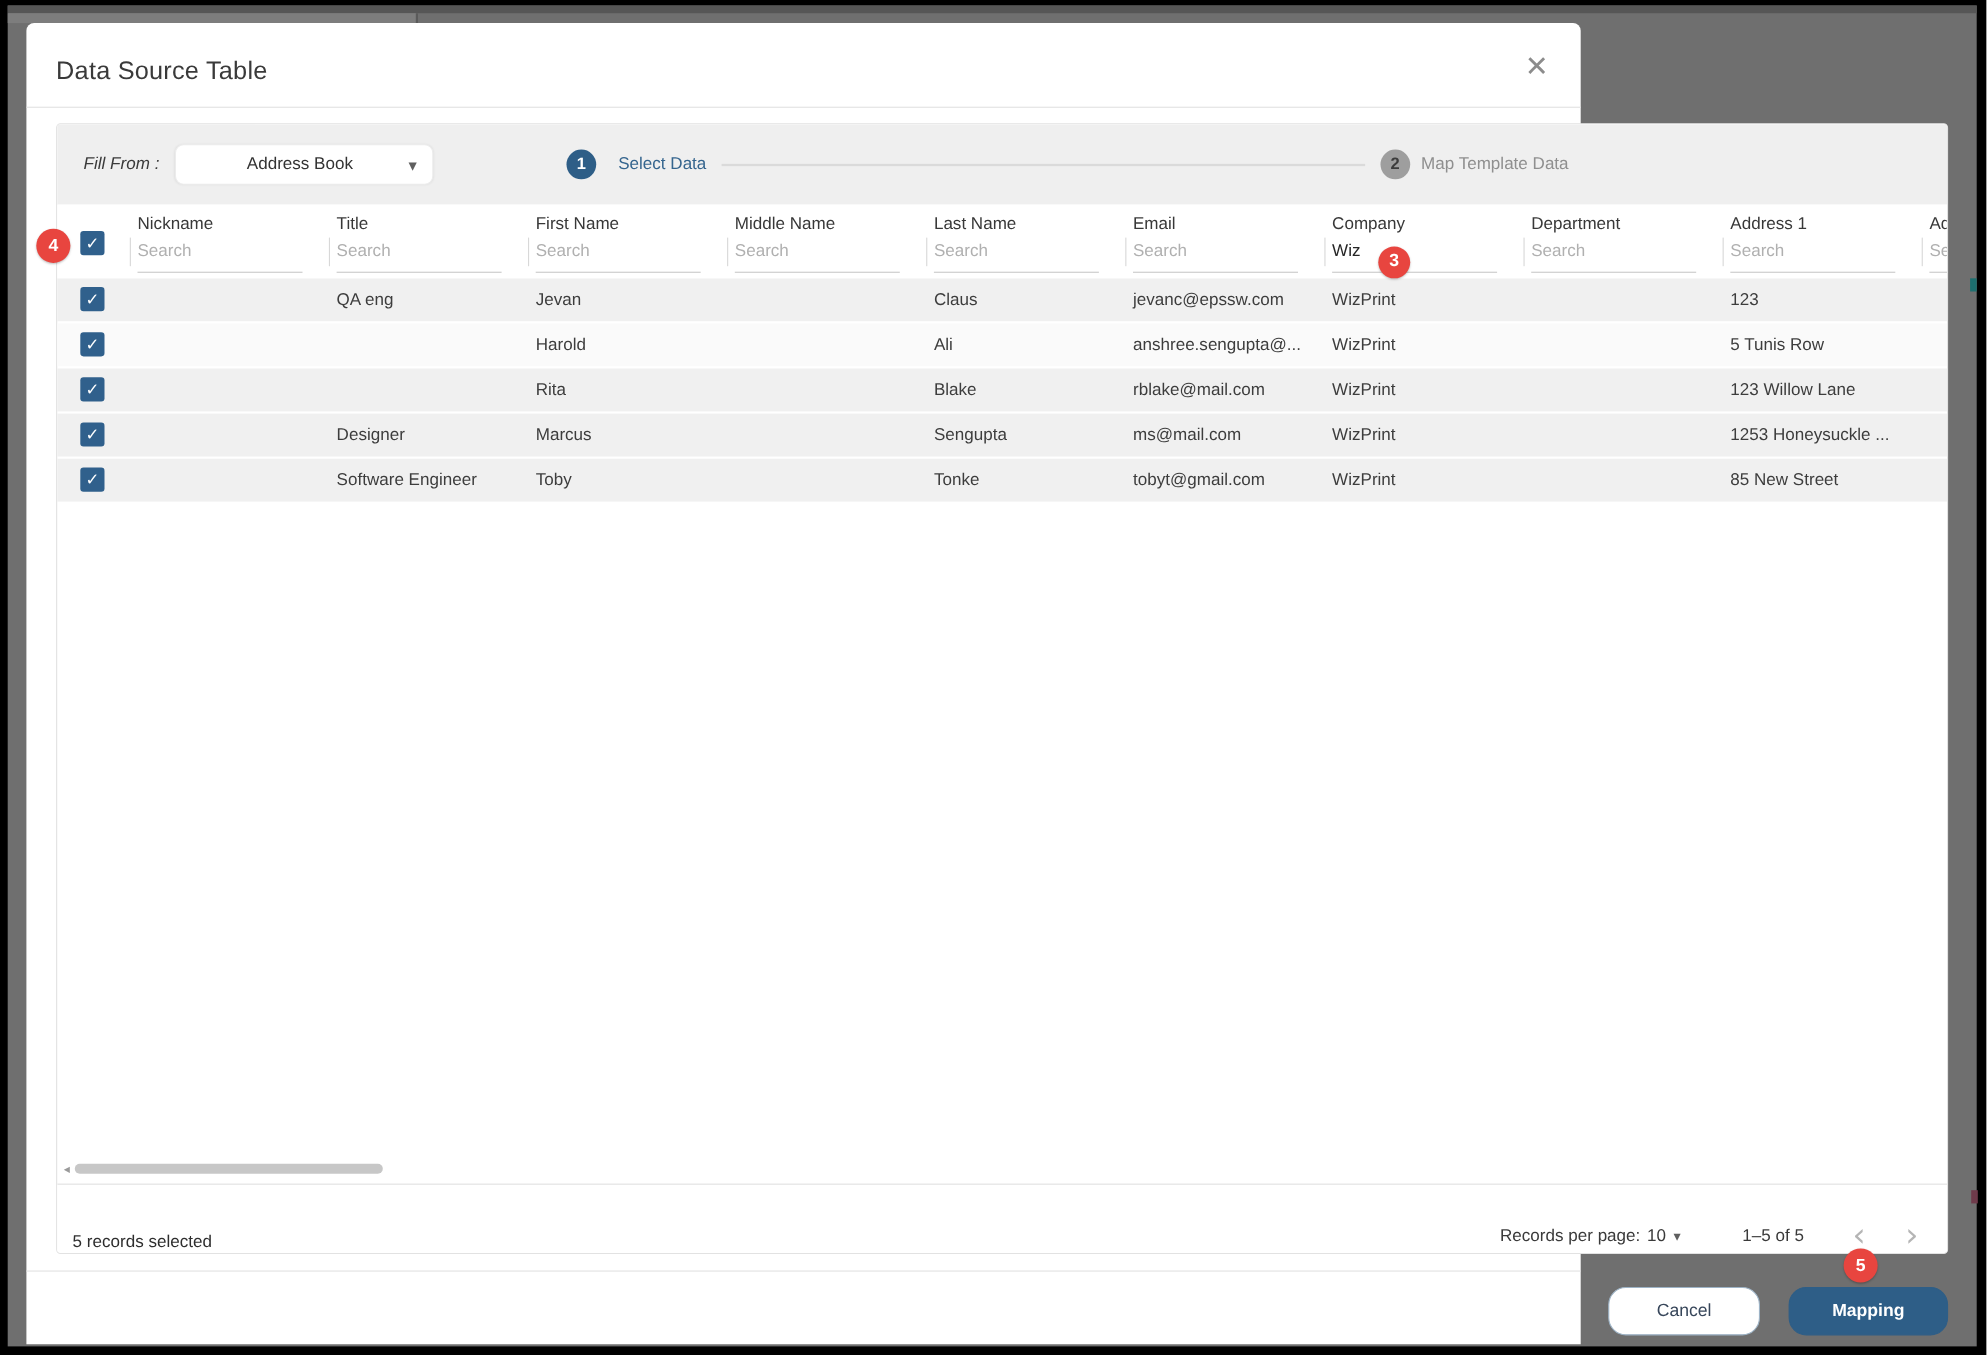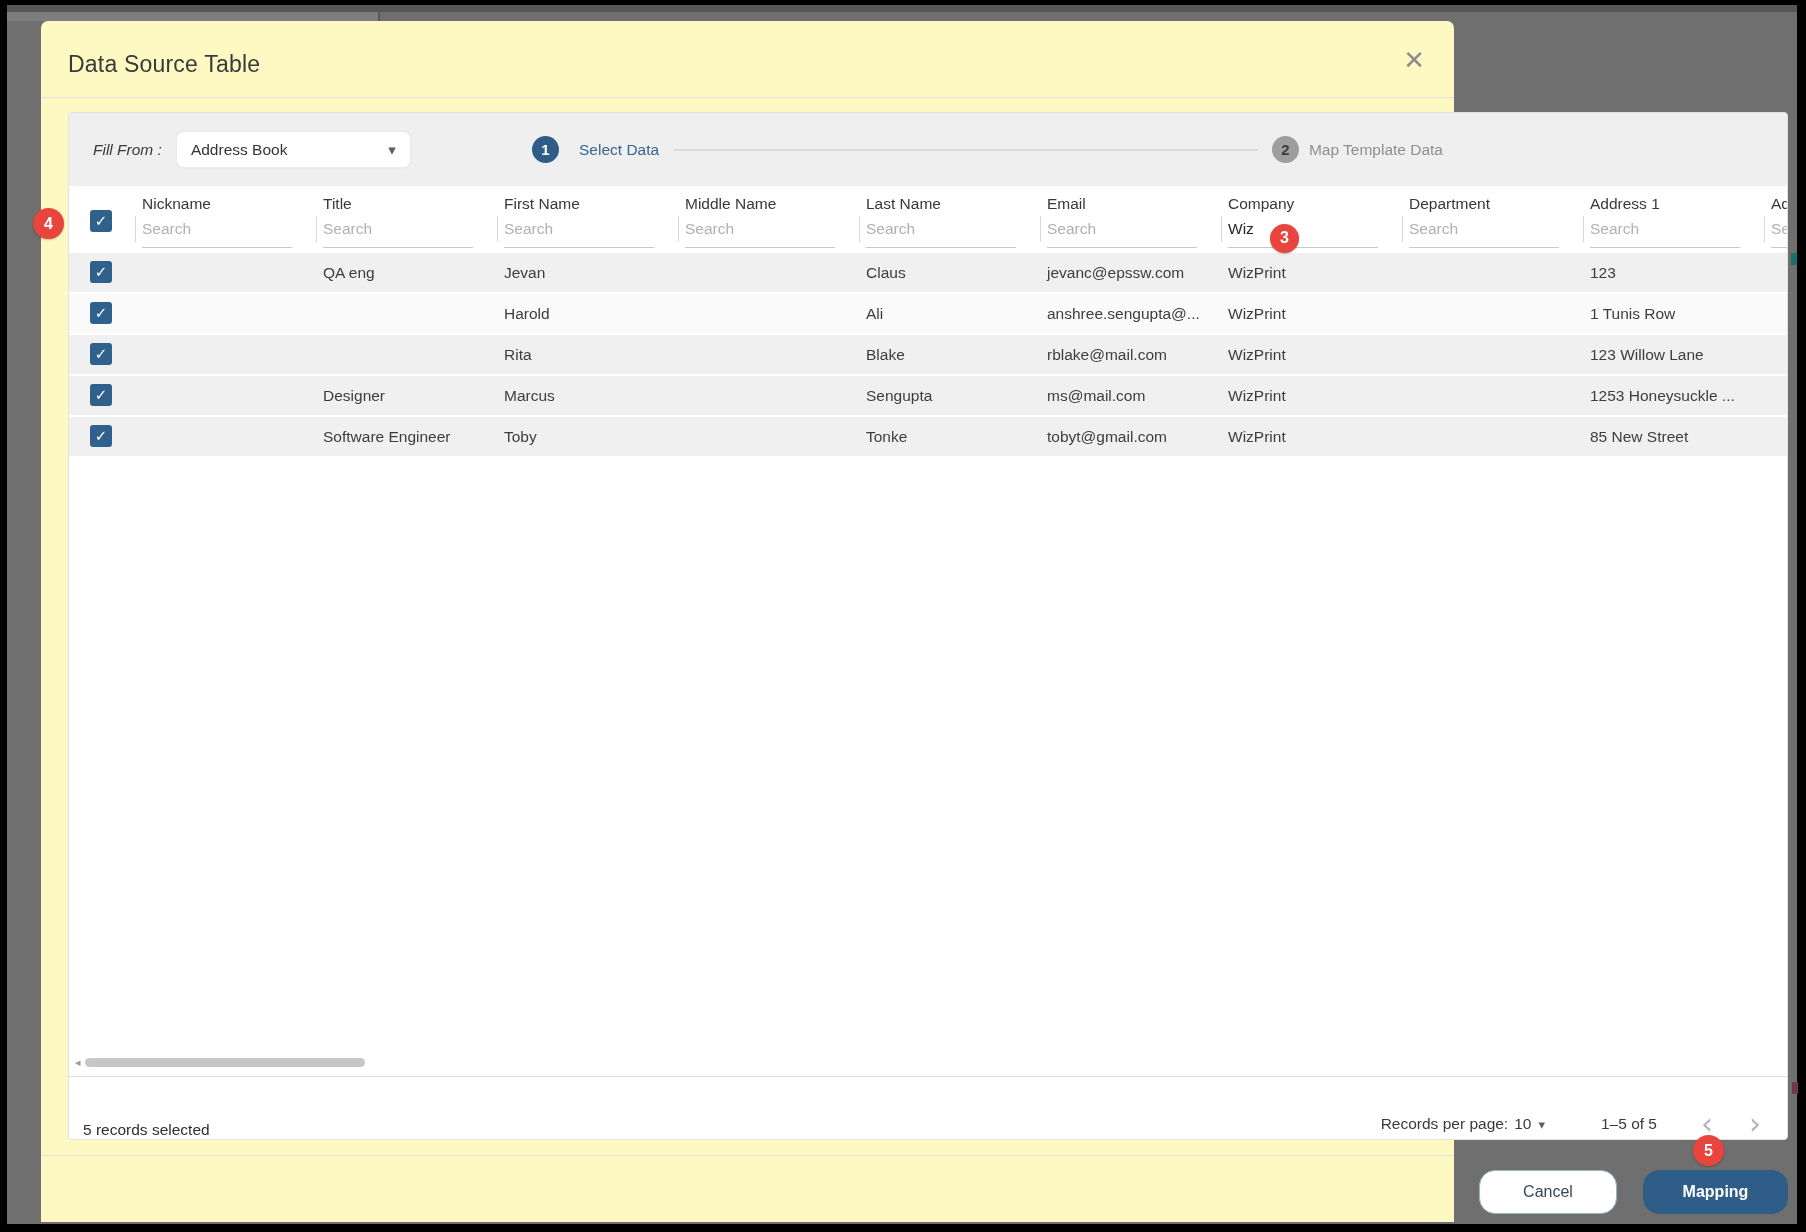--- a/index.html
+++ b/index.html
@@ -7,35 +7,35 @@
          font-family:"Liberation Sans","DejaVu Sans",sans-serif;-webkit-font-smoothing:antialiased;}
   
   .backdrop{position:absolute;left:7px;top:5px;width:1790px;height:1219px;background:#6f6f6f;}
   .topstrip{position:absolute;left:0;top:0;width:100%;height:7px;background:#565656;}
   .topseg{position:absolute;left:0;top:7px;width:371px;height:9px;background:#7d7d7d;border-right:2px solid #5a5a5a;}
   .speck{position:absolute;width:6px;}
   .speck.teal{left:1791px;top:253px;height:12px;background:#1d6e6e;}
   .speck.maroon{left:1792px;top:1082px;height:12px;background:#6e3a4a;}
 
   
-  .modal{position:absolute;left:41px;top:21px;width:1413px;height:1201px;background:#fef9c3;border-radius:7px 7px 0 0;}
+  .modal{position:absolute;left:24px;top:21px;width:1413px;height:1201px;background:#ffffff;border-radius:7px 7px 0 0;}
   .modal-header{position:absolute;left:27px;top:30px;right:27px;height:46px;}
   .dialog-title{font-size:23px;font-weight:500;color:#3a3a3a;margin:0;letter-spacing:.2px;}
   .close{position:absolute;right:2px;top:-4px;font-size:26px;color:#8c8c8c;cursor:pointer;line-height:1;}
   .modal-divider{position:absolute;left:0;width:100%;border-top:1px solid #e2e2e2;}
   .divider-top{top:76px;}
   .divider-bottom{top:1134px;}
 
   
   .card{position:absolute;left:27px;top:91px;width:1720px;height:1028px;border:1px solid #e2e2e2;border-radius:4px;overflow:hidden;background:#fff;box-sizing:border-box;}
 
   .band{position:relative;height:73px;background:#efefef;display:flex;align-items:center;padding-left:24px;box-sizing:border-box;}
   .fill-label{font-size:15.5px;color:#3a3a3a;font-style:italic;}
   .dropdown{margin-left:14px;width:235px;height:37px;background:#fff;border:1px solid #ececec;border-radius:8px;
-            display:flex;align-items:center;padding:0 14px;box-sizing:border-box;cursor:pointer;box-shadow:0 0 2px rgba(0,0,0,.06);}
+            display:flex;align-items:center;padding:0 14px;box-sizing:border-box;cursor:pointer;box-shadow:0 0 2px rgba(0,0,0,.06);text-align:center;}
   .dropdown span.val{font-size:15.5px;color:#333;flex:1;}
   .dropdown .caret{color:#5f5f5f;font-size:15px;}
 
   .stepper{position:absolute;left:463px;right:330px;top:0;height:73px;display:flex;align-items:center;}
   .step-circle{width:27px;height:27px;border-radius:50%;background:#9e9e9e;color:#3c3c3c;font-size:15px;font-weight:700;
                display:flex;align-items:center;justify-content:center;flex:0 0 auto;}
   .step-circle.active{background:#2e5e87;color:#fff;}
   .step-label{font-size:15.5px;color:#8f8f8f;margin:0 14px 0 10px;white-space:nowrap;}
   .step-label.active{color:#35658e;margin-left:20px;}
   .connector{flex:1;border-top:2px solid #dadada;margin-right:14px;}
@@ -198,21 +198,21 @@
             </div>
             <div class="cols">
               <div class="cell"></div>
               <div class="cell"></div>
               <div class="cell">Harold</div>
               <div class="cell"></div>
               <div class="cell">Ali</div>
               <div class="cell">anshree.sengupta@...</div>
               <div class="cell">WizPrint</div>
               <div class="cell"></div>
-              <div class="cell">1 Tunis Row</div>
+              <div class="cell">5 Tunis Row</div>
               <div class="cell"></div>
             </div>
           </div>
           <div class="row">
             <div class="cb-col">
               <div class="checkbox">
                 <span>✓</span>
               </div>
             </div>
             <div class="cols">

